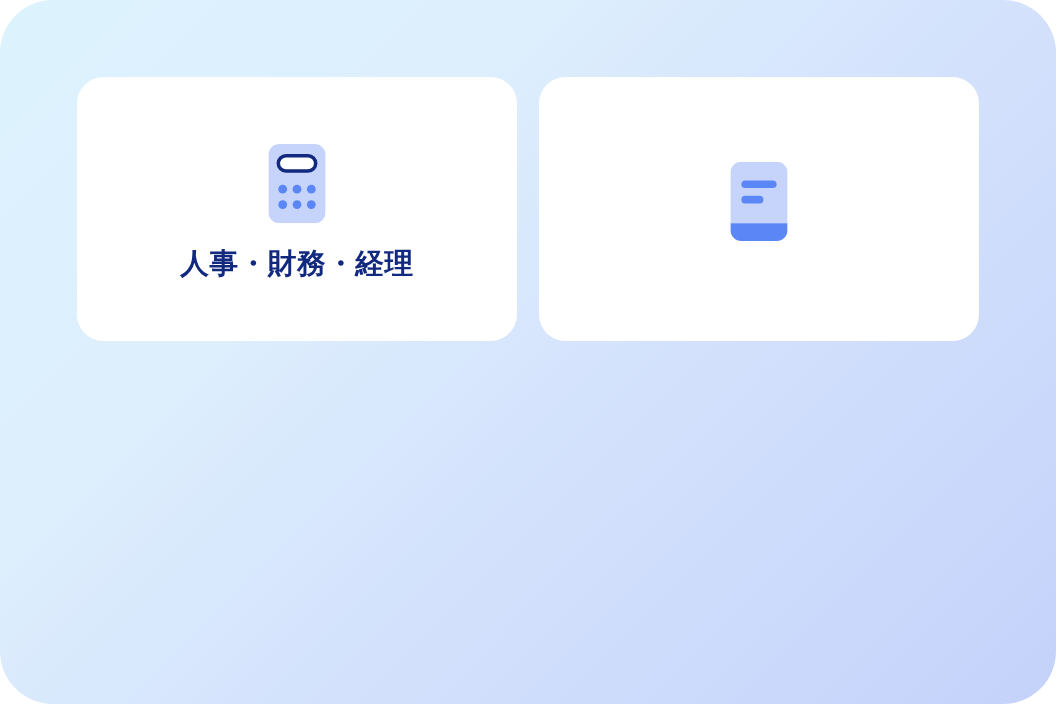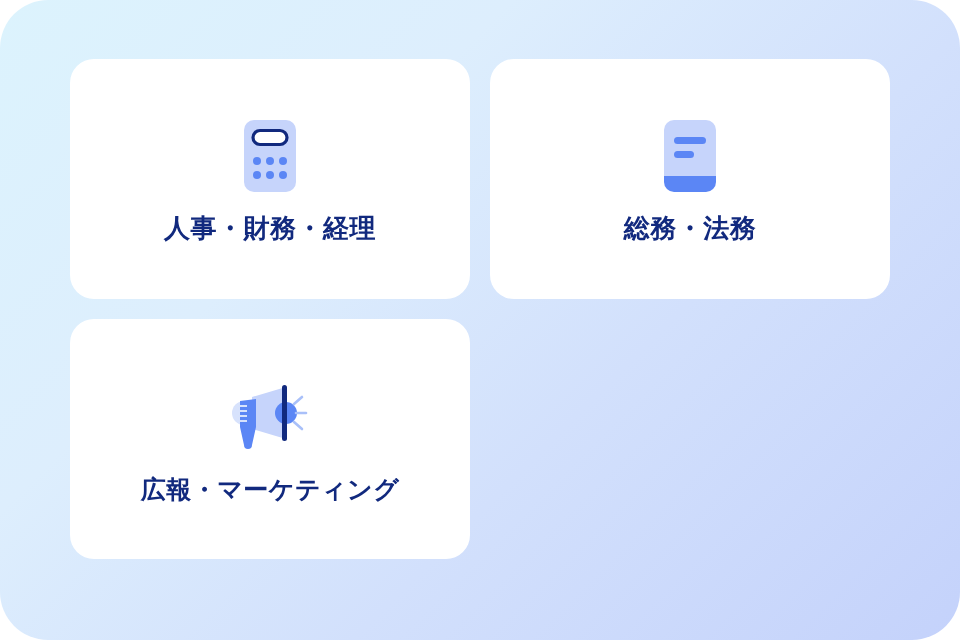--- a/index.html
+++ b/index.html
@@ -24,21 +24,21 @@
     height: 640px;
     border-radius: 48px;
     background: linear-gradient(135deg, #dcf3fd 0%, #ddeefd 32%, #d2e0fc 62%, #c4d2fb 100%);
     box-sizing: border-box;
   }
 
   
   #card-grid {
     position: absolute;
     left: 70px;
-    top: 59px;
+    top: 70px;
     width: 820px;
     height: 500px;
     display: grid;
     grid-template-columns: 400px 400px;
     grid-template-rows: 240px 240px;
     column-gap: 20px;
     row-gap: 20px;
   }
 
   .card {
@@ -98,44 +98,17 @@
 
   <div class="card">
     <div class="card-icon">
       <svg width="52" height="72" viewBox="0 0 52 72" xmlns="http://www.w3.org/2000/svg" aria-hidden="true">
         <path d="M0 10 A10 10 0 0 1 10 0 L42 0 A10 10 0 0 1 52 10 L52 56 L0 56 Z" fill="#c6d4fb"></path>
         <path d="M0 56 L52 56 L52 62 A10 10 0 0 1 42 72 L10 72 A10 10 0 0 1 0 62 Z" fill="#5b86f5"></path>
         <rect x="10" y="17" width="32" height="7" rx="3.5" ry="3.5" fill="#5b86f5"></rect>
         <rect x="10" y="31" width="20" height="7" rx="3.5" ry="3.5" fill="#5b86f5"></rect>
       </svg>
     </div>
-    <div class="card-label">総務・法務</div>
   </div>
 
 
-  <div class="card">
-    <div class="card-icon">
-      <svg width="80" height="68" viewBox="0 0 80 68" xmlns="http://www.w3.org/2000/svg" aria-hidden="true">
-
-        <circle cx="14" cy="30" r="12" fill="#d7e2fc"></circle>
-
-        <path d="M22 14 L56 4 L56 56 L22 46 Z" fill="#c6d4fb"></path>
-
-        <path d="M10 18 L26 16 L26 44 L22 62 A4 4 0 0 1 14 62 L10 44 Z" fill="#5b86f5"></path>
-
-        <rect x="8" y="22" width="9" height="2" fill="#d7e2fc"></rect>
-        <rect x="8" y="27" width="9" height="2" fill="#d7e2fc"></rect>
-        <rect x="8" y="32" width="9" height="2" fill="#d7e2fc"></rect>
-        <rect x="8" y="37" width="9" height="2" fill="#d7e2fc"></rect>
-
-        <circle cx="56" cy="30" r="11" fill="#5b86f5"></circle>
-
-        <rect x="52" y="2" width="5" height="56" rx="2.5" ry="2.5" fill="#11297e"></rect>
-
-        <line x1="66" y1="30" x2="76" y2="30" stroke="#a9c0f9" stroke-width="2.6" stroke-linecap="round"></line>
-        <line x1="64" y1="21" x2="72" y2="14" stroke="#a9c0f9" stroke-width="2.6" stroke-linecap="round"></line>
-        <line x1="64" y1="39" x2="72" y2="46" stroke="#a9c0f9" stroke-width="2.6" stroke-linecap="round"></line>
-      </svg>
-    </div>
-    <div class="card-label long">広報・マーケティング</div>
-  </div>
 
 </div>
 
 </body></html>

